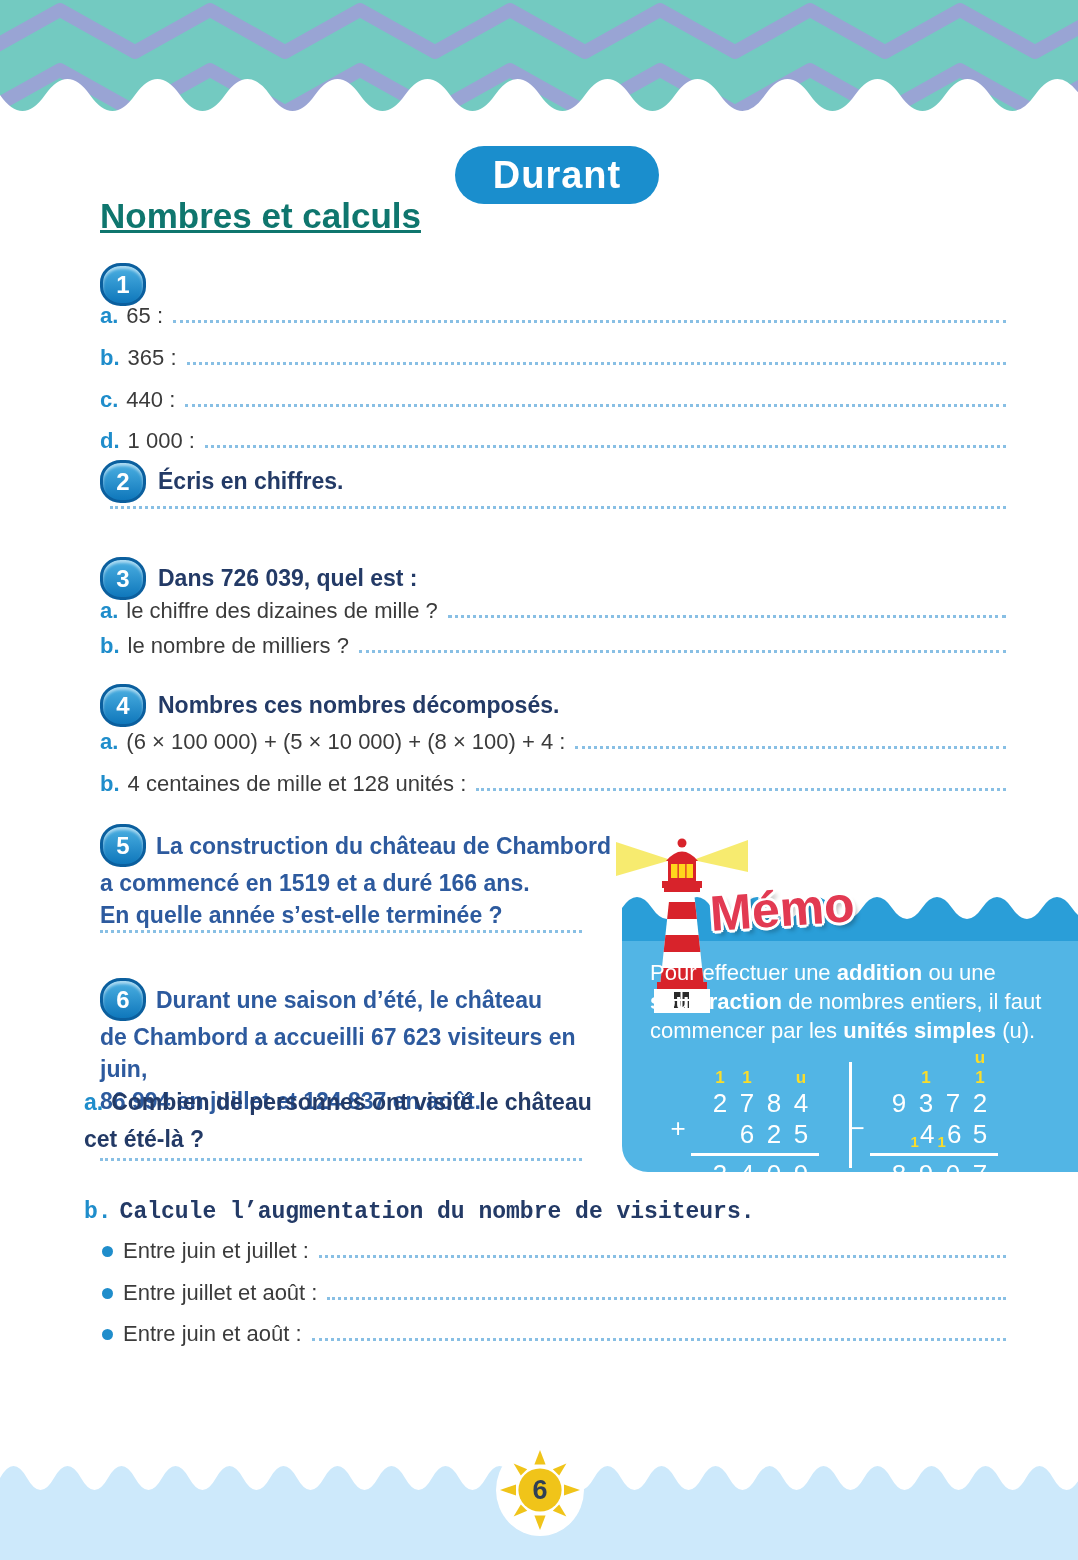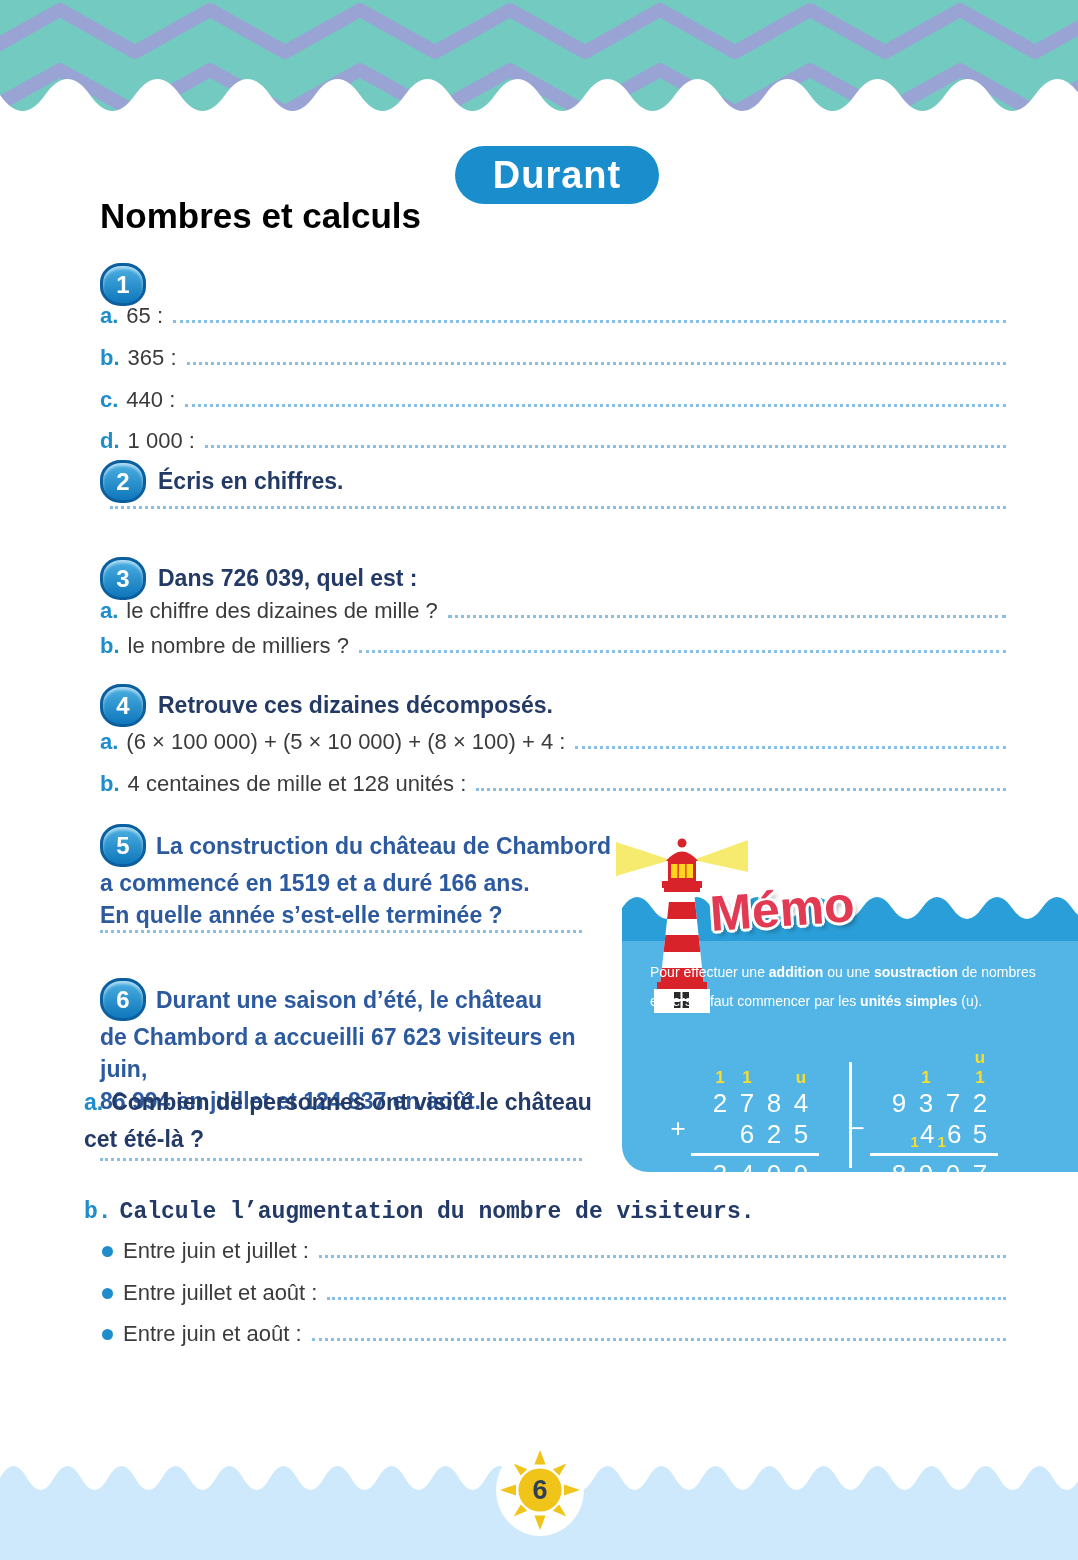--- a/index.html
+++ b/index.html
@@ -7,21 +7,21 @@
         font-family:"Liberation Sans", sans-serif;}
   .abs{position:absolute;}
 
   
   #banner{left:0;top:0;width:1078px;height:125px;}
 
   
   .pill{left:455px;top:146px;width:204px;height:58px;background:#1a8ecd;border-radius:30px;
         display:flex;align-items:center;justify-content:center;color:#ffffff;font-weight:bold;
         font-size:38px;letter-spacing:1px;}
-  .section-title{left:100px;top:196px;font-size:35px;font-weight:bold;color:#000000;}
+  .section-title{left:100px;top:196px;font-size:35px;font-weight:bold;color:#0f766e;text-decoration:underline;}
 
   
   .exh{left:100px;display:flex;align-items:center;gap:12px;color:#233a66;font-weight:bold;font-size:23px;}
   .badge{display:inline-flex;align-items:center;justify-content:center;width:40px;height:37px;
          border-radius:45%;background:linear-gradient(180deg,#4cb0e2,#0f77bb);
          border:3px solid #0b5f9e;box-shadow:inset 0 3px 3px rgba(255,255,255,.55);
          color:#ffffff;font-weight:bold;font-size:24px;flex:0 0 auto;}
   .item{left:100px;right:70px;display:flex;align-items:baseline;font-size:22px;color:#3b3b3b;}
   .lbl{color:#1f8dcb;font-weight:bold;margin-right:8px;}
   .dots{flex:1 1 auto;border-bottom:3px dotted #88bfe4;margin:0 2px 5px 10px;}
@@ -30,21 +30,21 @@
   .qnavy{left:84px;width:510px;font-size:23px;font-weight:bold;color:#233a66;line-height:37px;}
   .binline{display:flex;align-items:baseline;}
   .bullet{width:11px;height:11px;border-radius:50%;background:#1f8dcb;margin:0 10px 0 2px;flex:0 0 auto;align-self:center;}
 
   
   #memo-wave{left:622px;top:888px;width:456px;height:54px;}
   #memo-body{left:622px;top:941px;width:456px;height:231px;background:#52b5e5;border-radius:0 0 0 26px;}
   #memo-title{left:710px;top:880px;font-size:50px;font-weight:bold;color:#e23a52;transform:rotate(-4deg);
       text-shadow:-3px 0 0 #fff,3px 0 0 #fff,0 -3px 0 #fff,0 3px 0 #fff,
                   -2px -2px 0 #fff,2px 2px 0 #fff,-2px 2px 0 #fff,2px -2px 0 #fff,4px 5px 4px rgba(0,0,0,.25);}
-  #memo-text{left:650px;top:958px;width:404px;color:#ffffff;font-size:14px;line-height:29px;}
+  #memo-text{left:650px;top:958px;width:404px;color:#ffffff;font-size:22px;line-height:29px;}
   #memo-text b{font-weight:bold;}
   #lighthouse{left:616px;top:834px;width:132px;height:182px;}
 
   #calcs{left:630px;top:1048px;width:440px;display:flex;justify-content:center;align-items:flex-start;gap:34px;}
   .calc{position:relative;}
   .cgrid{display:grid;grid-template-columns:repeat(4,27px);}
   .cgrid span{text-align:center;}
   .carry{color:#fadd2a;font-size:17px;height:20px;line-height:20px;font-weight:bold;}
   .digit{color:#ffffff;font-size:26px;height:31px;line-height:31px;}
   .rule{grid-column:1/-1;border-top:3px solid #ffffff;margin:3px -4px 3px -16px;}
@@ -118,21 +118,21 @@
     <span class="dots"></span>
   </div>
   <div class="abs item" style="top:633px;">
     <span class="lbl">b.</span>
     <span>le nombre de milliers ?</span>
     <span class="dots"></span>
   </div>
 
   <div class="abs exh" style="top:684px;">
     <span class="badge">4</span>
-    <span>Retrouve ces dizaines décomposés.</span>
+    <span>Nombres ces nombres décomposés.</span>
   </div>
   <div class="abs item" style="top:729px;">
     <span class="lbl">a.</span>
     <span>(6 × 100 000) + (5 × 10 000) + (8 × 100) + 4 :</span>
     <span class="dots"></span>
   </div>
   <div class="abs item" style="top:771px;">
     <span class="lbl">b.</span>
     <span>4 centaines de mille et 128 unités :</span>
     <span class="dots"></span>

